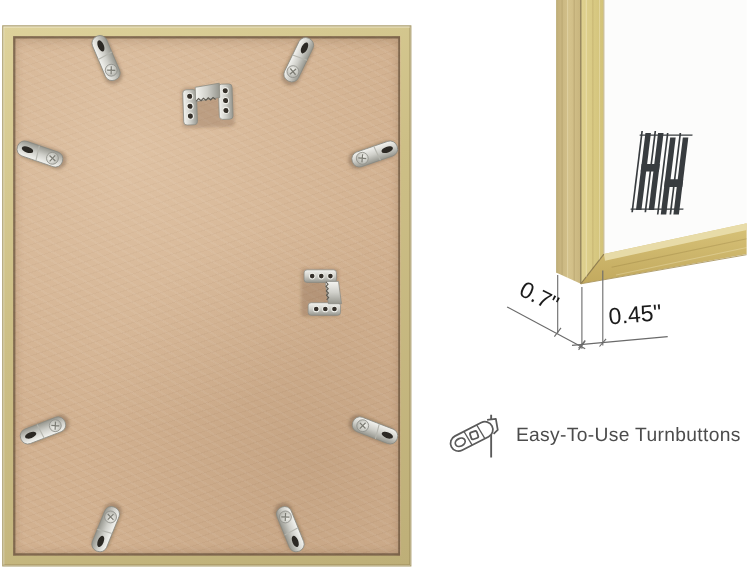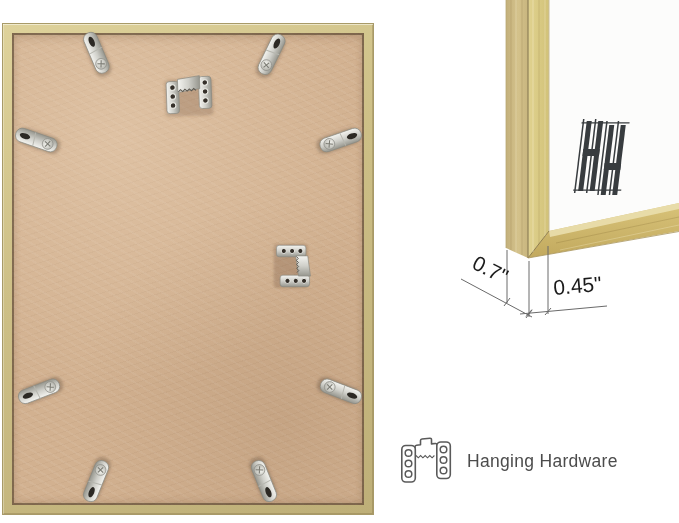--- a/index.html
+++ b/index.html
@@ -171,34 +171,29 @@
       <line x1="520" y1="314" x2="607" y2="306"></line>
       <line x1="504" y1="306" x2="510" y2="298"></line>
       <line x1="526" y1="318" x2="532" y2="310"></line>
       <line x1="526" y1="316.5" x2="532" y2="309.5"></line>
       <line x1="545" y1="315" x2="551" y2="308"></line>
     </g>
     <text class="dim-text" text-anchor="middle" transform="translate(487,276) rotate(27)">0.7"</text>
     <text class="dim-text" text-anchor="middle" transform="translate(578,293) rotate(-5)">0.45"</text>
   </svg>
 
-
-  <div class="feature-row row-2">
-    <svg class="icon" width="52" height="48" viewBox="0 0 52 48">
-      <g fill="#ffffff" stroke="#5a5a5a" stroke-width="1.6">
-        <path d="M15 19 L15 10 Q15 8.4 16.6 8.2 L20.5 7.7 L20.5 3.6 Q20.5 2.1 22 2 L30 1.3 Q31.5 1.2 31.5 2.7 L31.5 6.9 L35.4 6.5 Q37 6.4 37 8 L37 16" stroke-linejoin="round"></path>
-        <rect x="1.8" y="8.5" width="13.5" height="36.5" rx="4"></rect>
-        <rect x="36.8" y="5" width="13.5" height="36.5" rx="4"></rect>
-      </g>
-      <path d="M16 18.5 l2.3 2.3 l2.3 -2.3 l2.3 2.3 l2.3 -2.3 l2.3 2.3 l2.3 -2.3 l2.3 2.3 l2.3 -2.3" stroke="#5a5a5a" stroke-width="1.1" fill="none"></path>
-      <g fill="none" stroke="#5a5a5a" stroke-width="1.5">
-        <circle cx="8.5" cy="16" r="3.3"></circle>
-          <circle cx="8.5" cy="26.5" r="3.3"></circle>
-          <circle cx="8.5" cy="37" r="3.3"></circle>
-        <circle cx="43.5" cy="12.5" r="3.3"></circle>
-          <circle cx="43.5" cy="23" r="3.3"></circle>
-          <circle cx="43.5" cy="33.5" r="3.3"></circle>
+  <div class="feature-row row-1">
+    <svg class="icon" width="54" height="46" viewBox="0 0 54 46">
+      <line x1="46.5" y1="5" x2="46.5" y2="44" stroke="#5a5a5a" stroke-width="1.7"></line>
+      <g transform="translate(46,16) rotate(63)" fill="#ffffff" stroke="#5a5a5a" stroke-width="1.6">
+        <path d="M-7 0 L-4.2 -7.5 L5.5 -4.5 L7 0.5" stroke-linejoin="round"></path>
+        <rect x="-7.2" y="-1.5" width="14.4" height="41.5" rx="7.2"></rect>
+        <line x1="-7.2" y1="10.5" x2="7.2" y2="9.5" stroke-width="1.2"></line>
+        <line x1="-7.2" y1="23.5" x2="7.2" y2="22.5" stroke-width="1.2"></line>
+        <rect x="-3.3" y="13.5" width="6.6" height="6.6" rx="1.6" transform="rotate(8 0 16.8)" fill="none"></rect>
+        <ellipse cx="0" cy="31" rx="3.5" ry="4.7" fill="none"></ellipse>
       </g>
     </svg>
-    <span class="feature-label">Hanging Hardware</span>
+    <span class="feature-label">Easy-To-Use Turnbuttons</span>
   </div>
+
 
 </div>
 
 </body></html>

